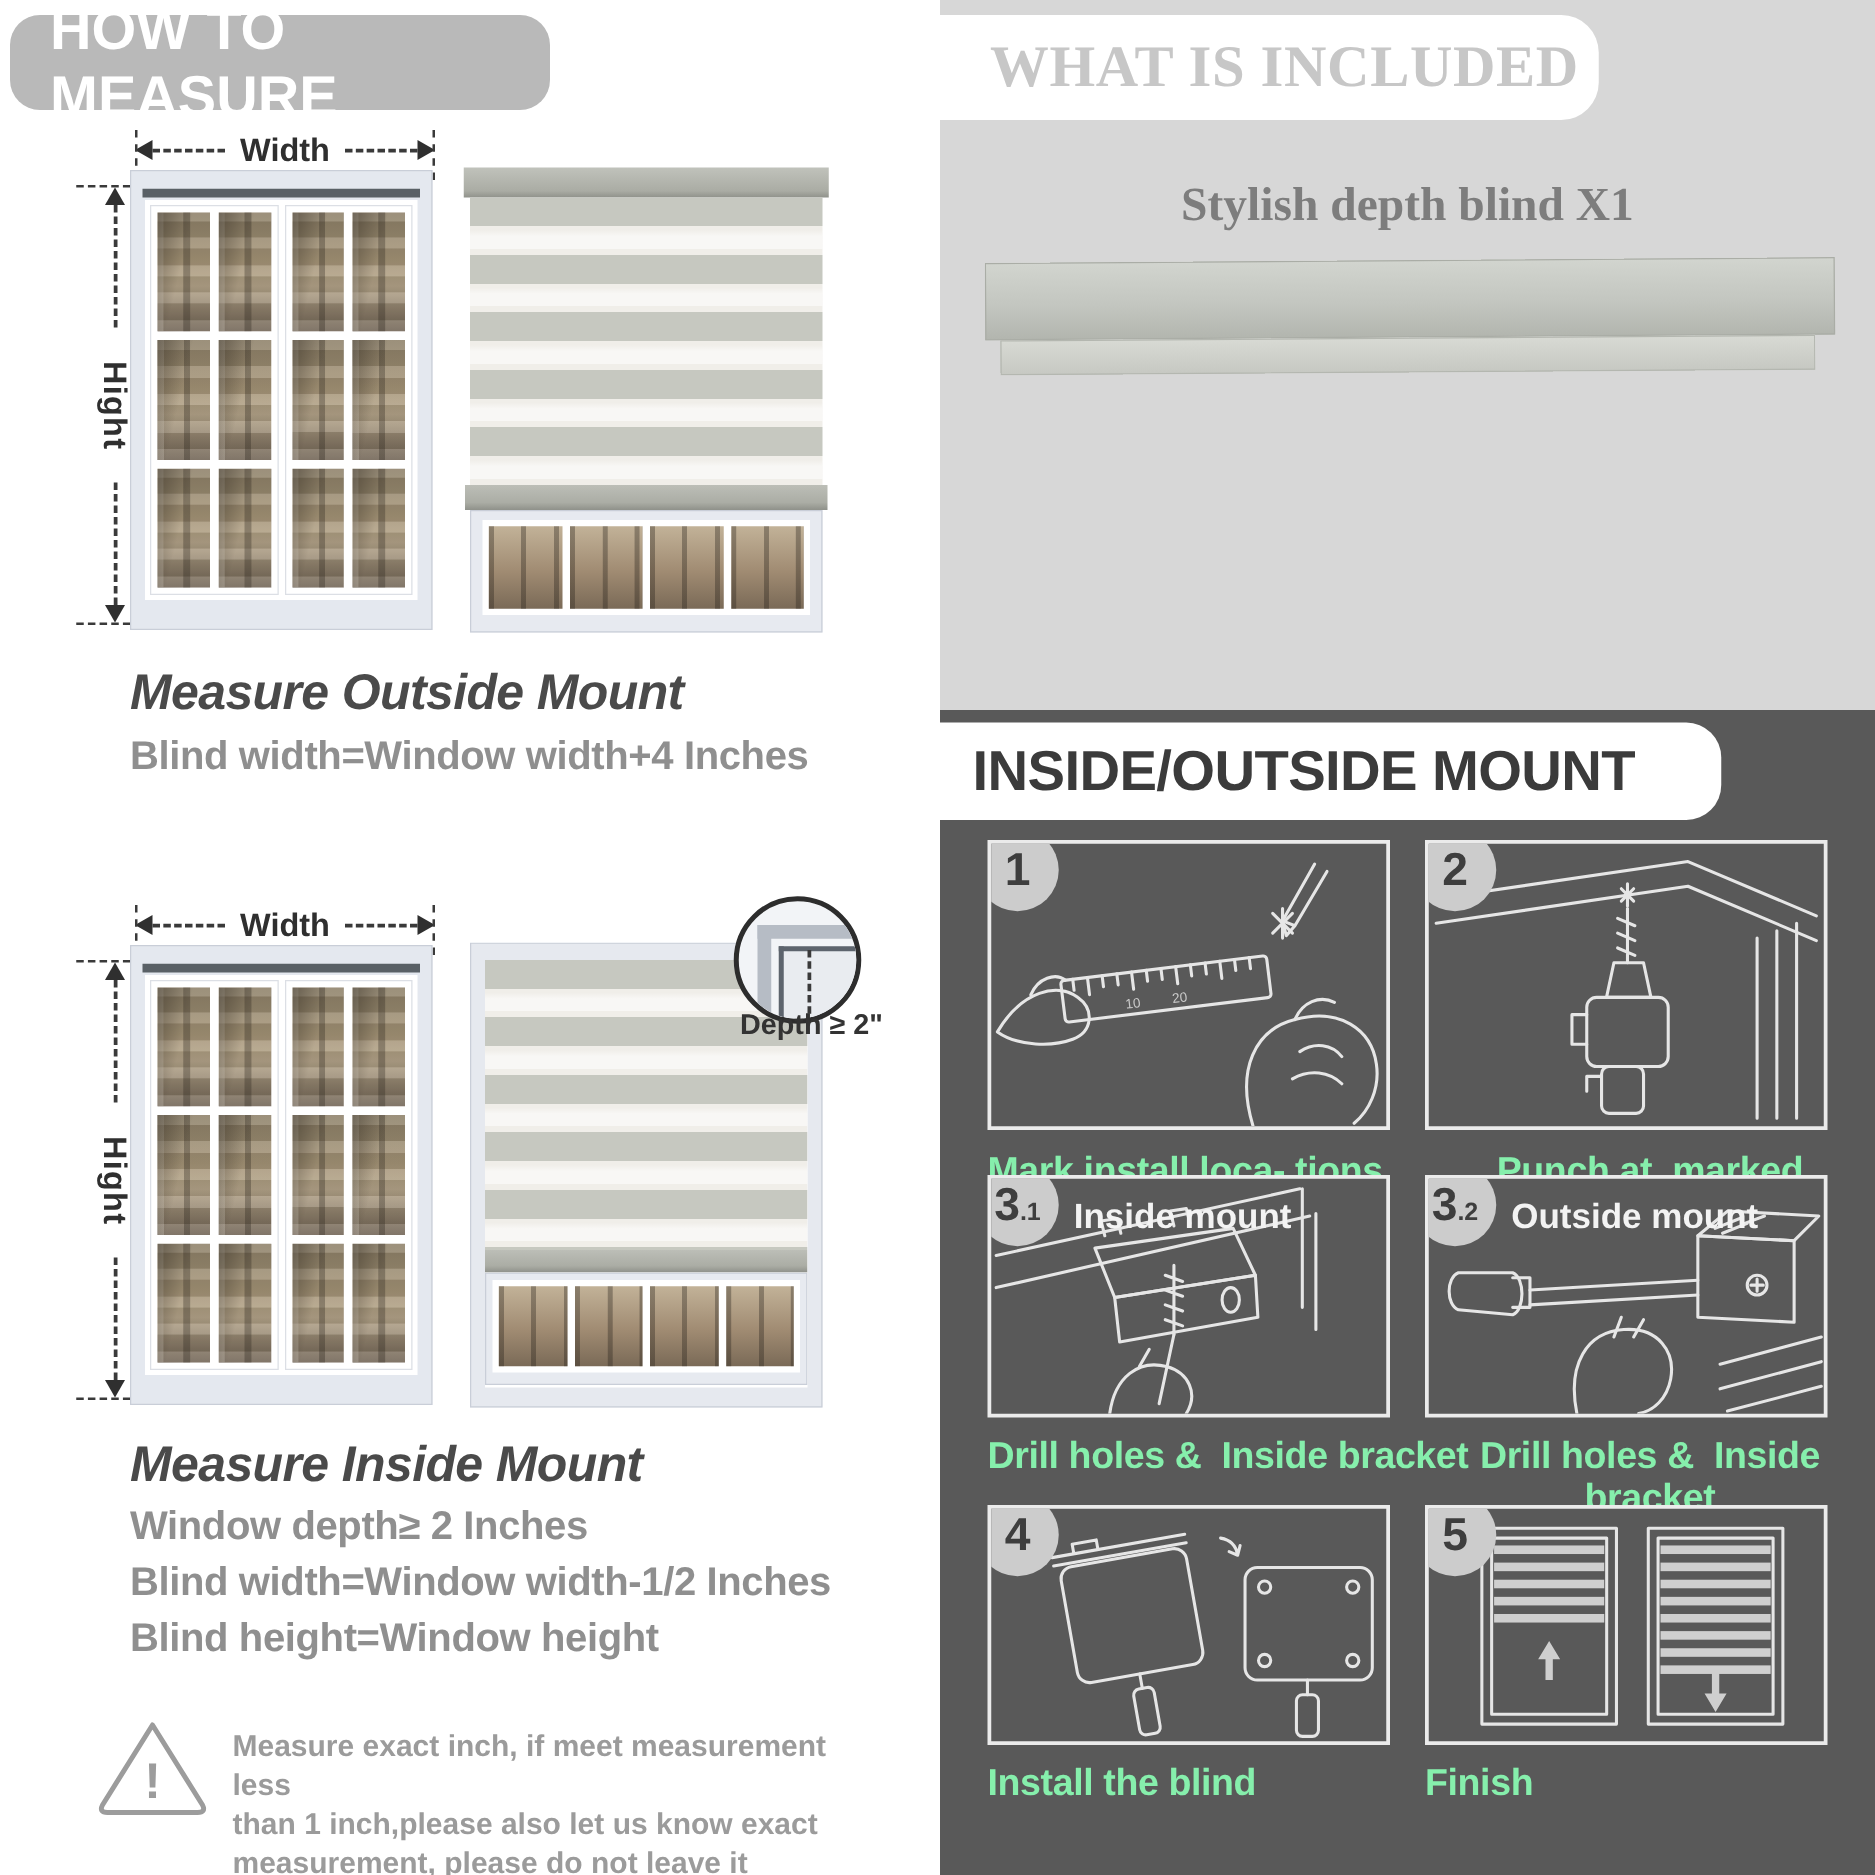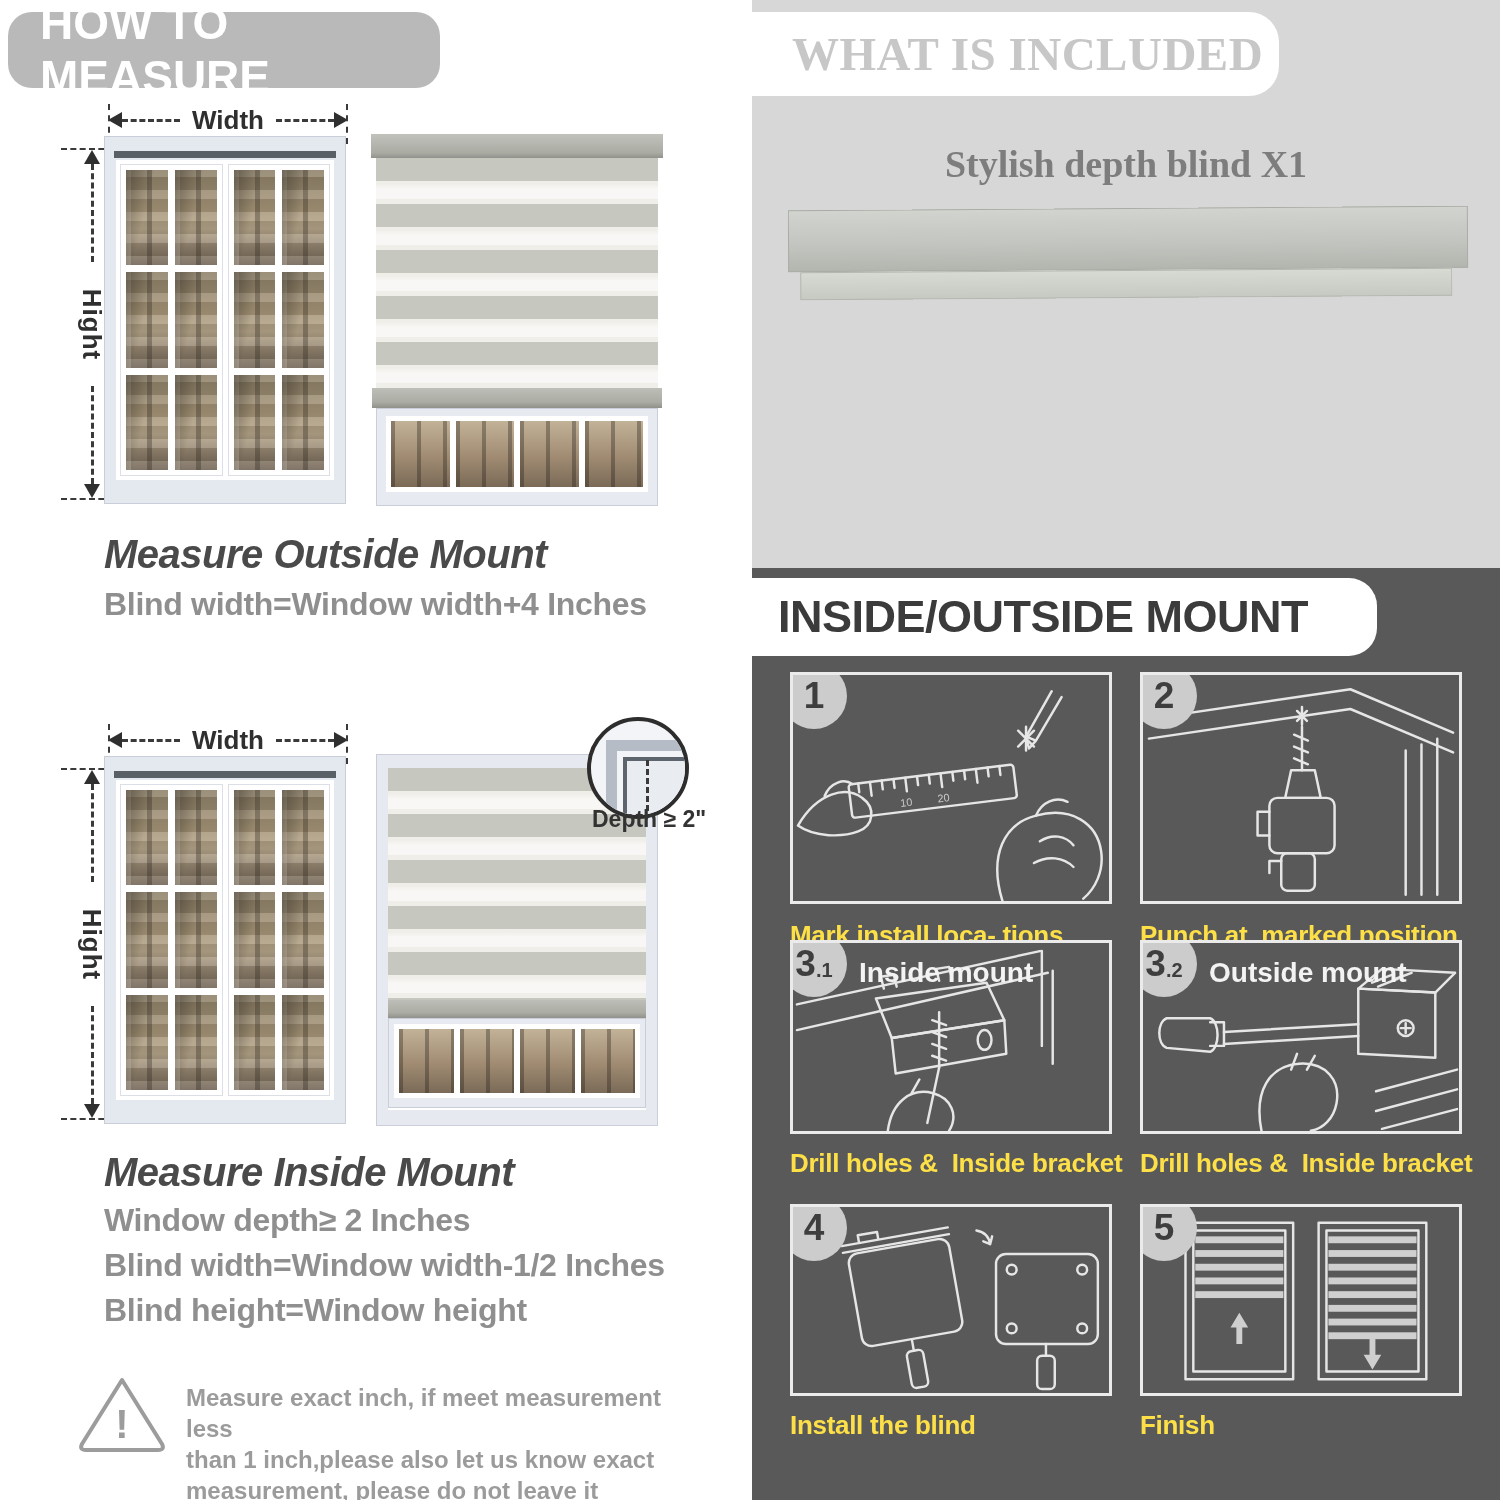--- a/index.html
+++ b/index.html
@@ -92,21 +92,21 @@
   
   .mount-panel{left:752px;top:568px;width:748px;height:932px;background:#595959;}
   .mount-pill{position:absolute;left:0;top:10px;width:625px;height:78px;background:#ffffff;
     border-radius:0 28px 28px 0;display:flex;align-items:center;padding-left:26px;box-sizing:border-box;
     color:#3b3b3b;font-size:45px;font-weight:bold;letter-spacing:-0.5px;}
   .step-panel{position:absolute;background:#595959;border:3px solid #ebebeb;overflow:hidden;box-sizing:border-box;}
   .badge{position:absolute;left:-12px;top:-12px;width:66px;height:66px;border-radius:50%;background:#cccccc;
     display:flex;align-items:center;justify-content:center;color:#3e3e3e;font-weight:bold;font-size:37px;}
   .badge .sub{font-size:20px;margin-top:12px;}
   .step-label{position:absolute;left:66px;top:14px;color:#f3f3f3;font-weight:bold;font-size:28px;}
-  .step-caption{position:absolute;color:#fde047;font-weight:bold;font-size:26px;white-space:pre-wrap;letter-spacing:-0.3px;}
+  .step-caption{position:absolute;color:#86efac;font-weight:bold;font-size:30px;white-space:pre-wrap;letter-spacing:-0.3px;text-align:center;}
   .lineart{position:absolute;inset:0;width:100%;height:100%;}
   .lineart path,.lineart rect,.lineart ellipse,.lineart circle,.lineart polyline{
     fill:none;stroke:#e6e6e6;stroke-width:2.5;stroke-linecap:round;stroke-linejoin:round;}
   .lineart .fillgray{fill:#cfcfcf;stroke:none;}
 </style>
 </head>
 <body>
 
 <div class="canvas">
 

